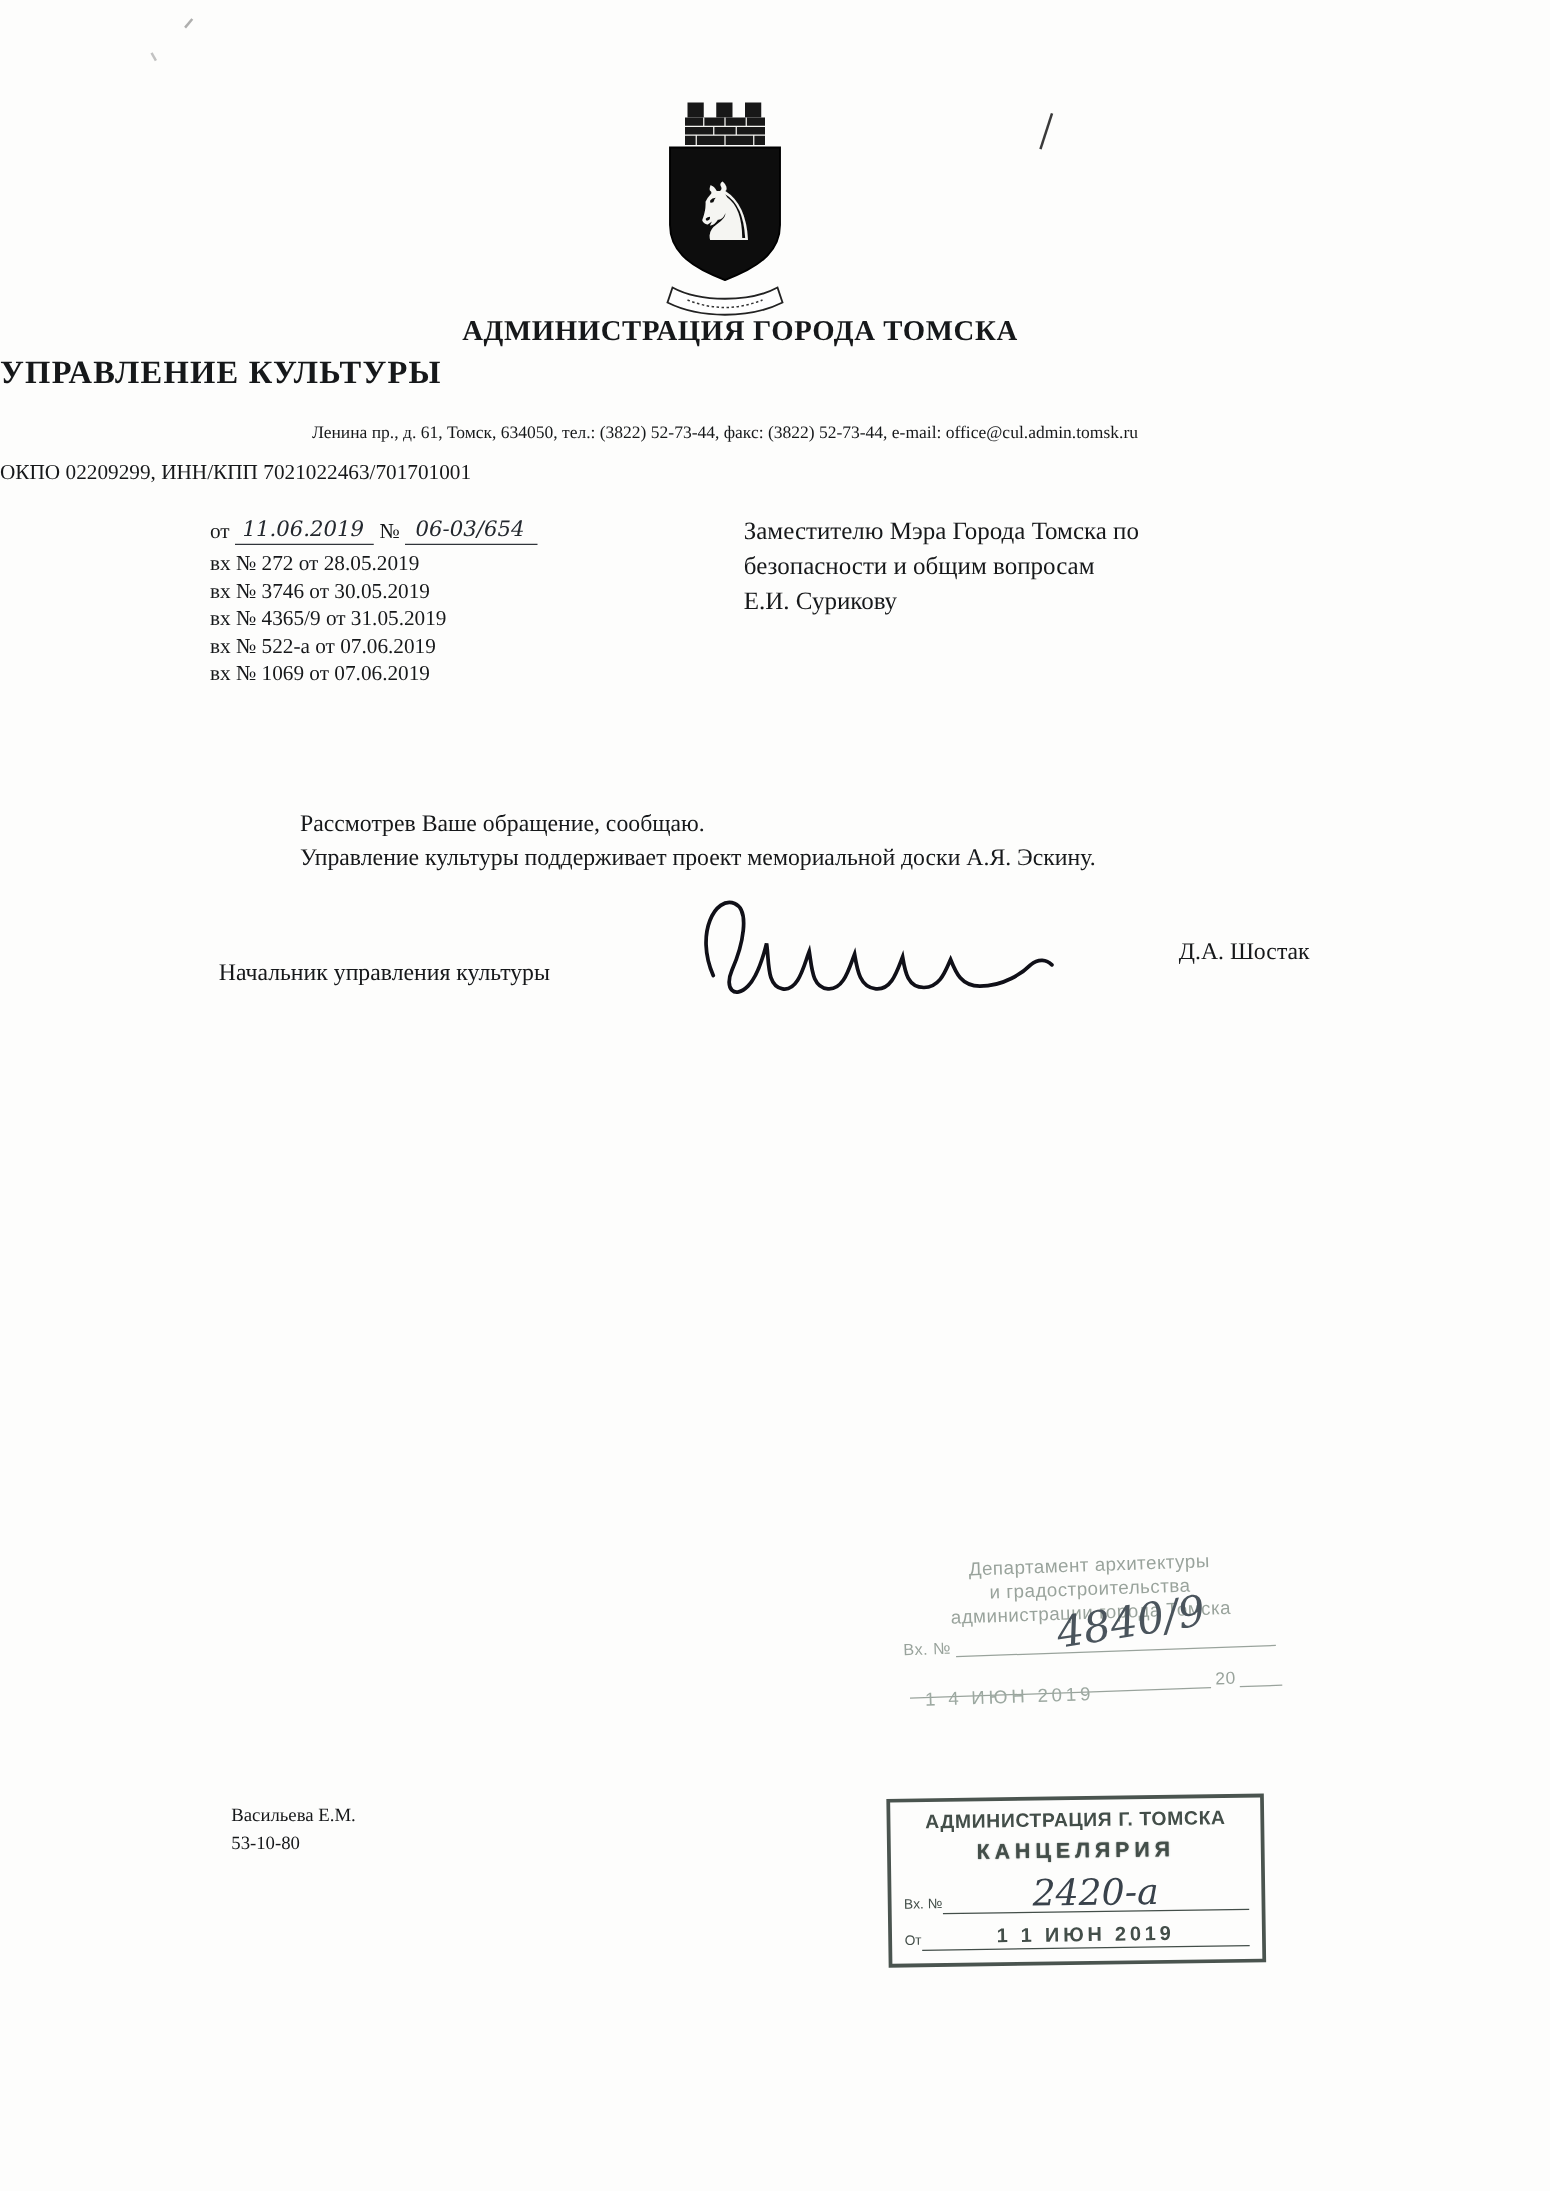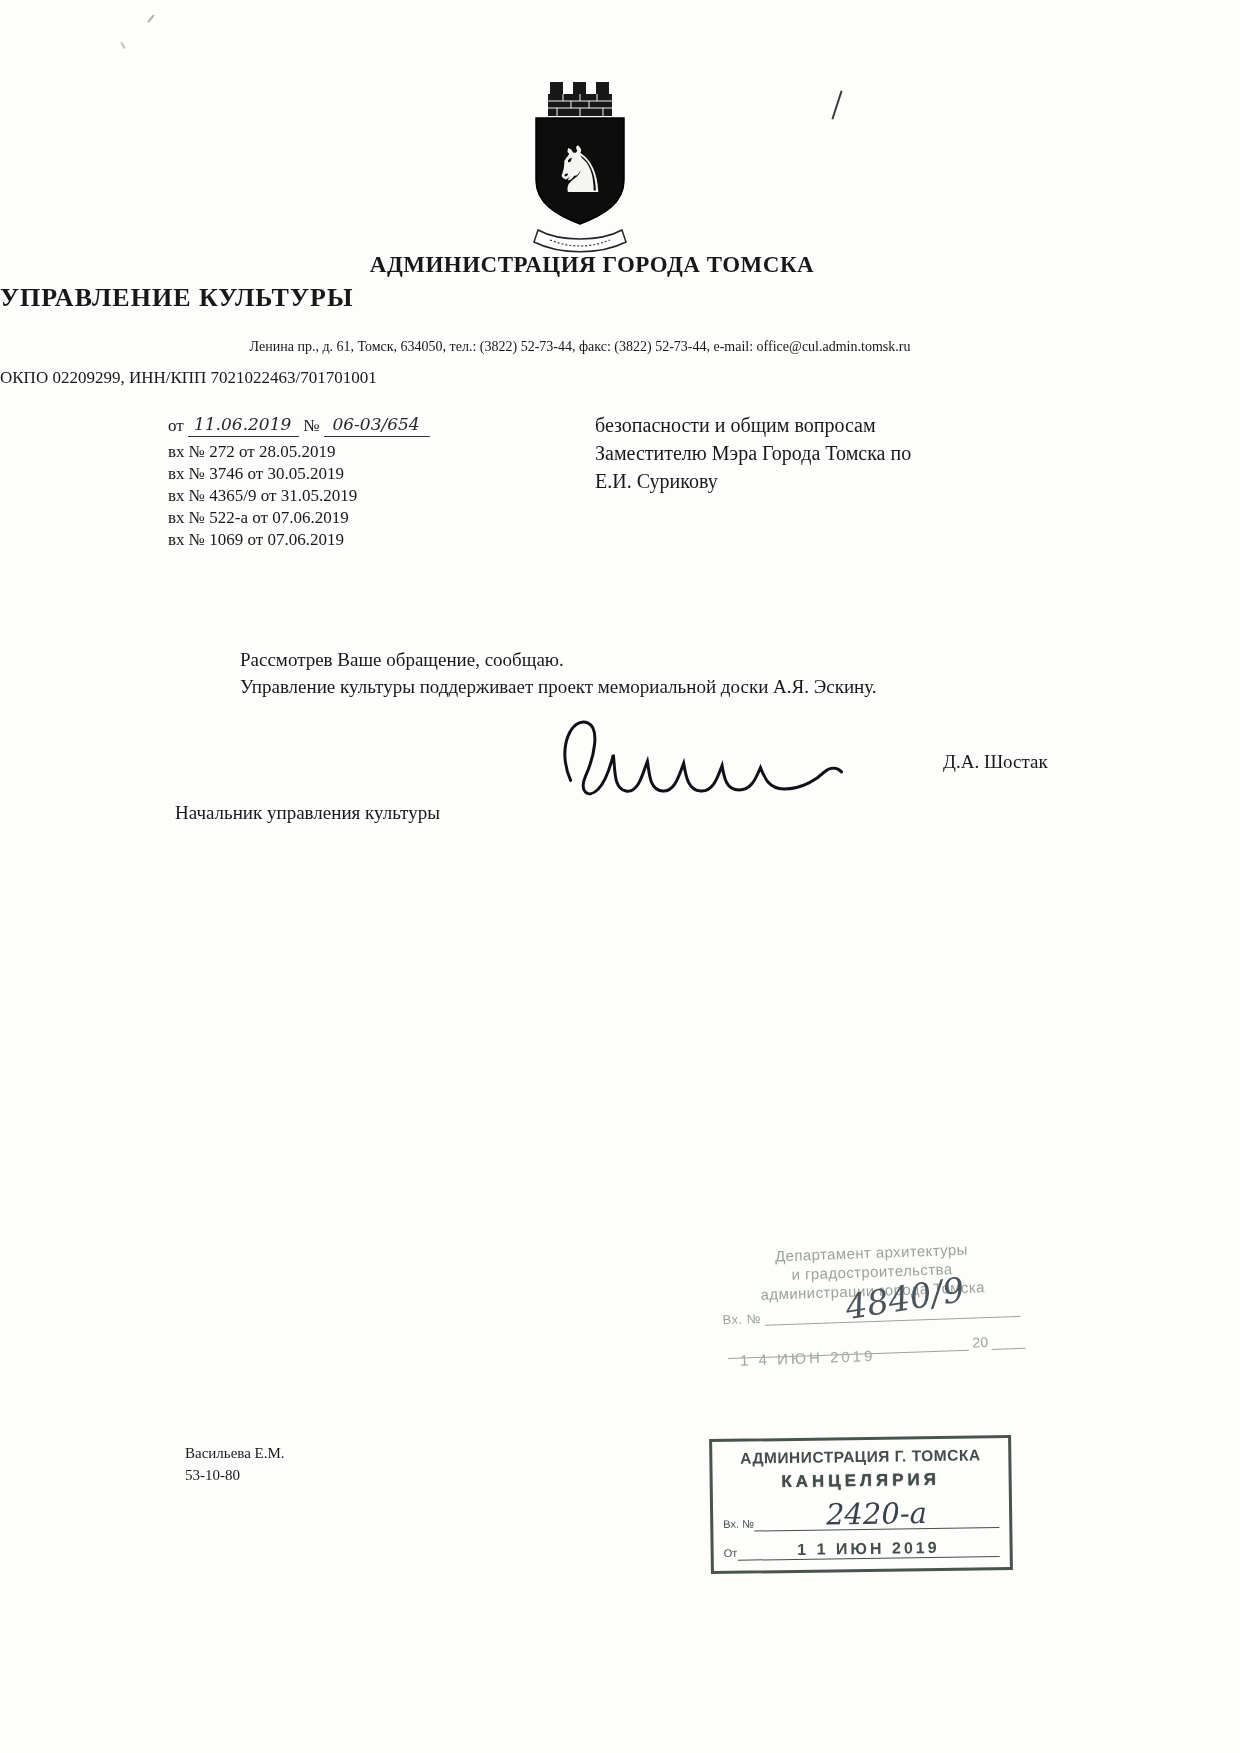--- a/index.html
+++ b/index.html
@@ -25,21 +25,21 @@
 
   
   .addressee{position:absolute;left:595px;top:411px;font-size:20px;line-height:28px;width:430px;}
 
   
   .salutation{position:absolute;top:597px;left:0;width:1240px;text-align:center;font-size:19px;}
   .para1{position:absolute;left:240px;top:649px;font-size:19px;}
   .para2{position:absolute;left:240px;top:676px;font-size:19px;}
 
   
-  .sig-pos{position:absolute;left:175px;top:802px;font-size:19px;}
+  .sig-pos{position:absolute;left:175px;top:768px;font-size:19px;}
   .sig-svg{position:absolute;left:545px;top:710px;width:320px;height:96px;}
   .sig-name{position:absolute;left:943px;top:751px;font-size:19px;}
 
   
   .footer{position:absolute;left:185px;top:1442px;font-size:15px;line-height:22px;}
 
   
   .stamp1{position:absolute;left:722px;top:1243px;width:302px;transform:rotate(-2deg);
           color:#8f9a92;font-family:"Liberation Sans",sans-serif;font-size:15px;
           text-align:center;letter-spacing:.4px;opacity:.9;}
@@ -121,22 +121,22 @@
       <span class="hw-line"><span class="hw">06-03/654</span></span>
     </div>
     <div class="ref-in">вх № 272 от 28.05.2019</div>
     <div class="ref-in">вх № 3746 от 30.05.2019</div>
     <div class="ref-in">вх № 4365/9 от 31.05.2019</div>
     <div class="ref-in">вх № 522-а от 07.06.2019</div>
     <div class="ref-in">вх № 1069 от 07.06.2019</div>
   </div>
 
   <div class="addressee">
+    <div>Заместителю Мэра Города Томска по</div>
     <div>безопасности и общим вопросам</div>
-    <div>Заместителю Мэра Города Томска по</div>
     <div>Е.И. Сурикову</div>
   </div>
 
   <div class="para1">Рассмотрев Ваше обращение, сообщаю.</div>
   <div class="para2">Управление культуры поддерживает проект мемориальной доски А.Я. Эскину.</div>
 
   <div class="sig-pos">Начальник управления культуры</div>
   <svg class="sig-svg" viewBox="0 0 300 90">
     <path d="M24,66 C10,34 26,6 40,12 C52,17 46,44 38,62 C32,76 40,84 50,74
              C58,66 62,50 64,42 C66,56 64,74 76,76 C88,78 92,58 96,48

